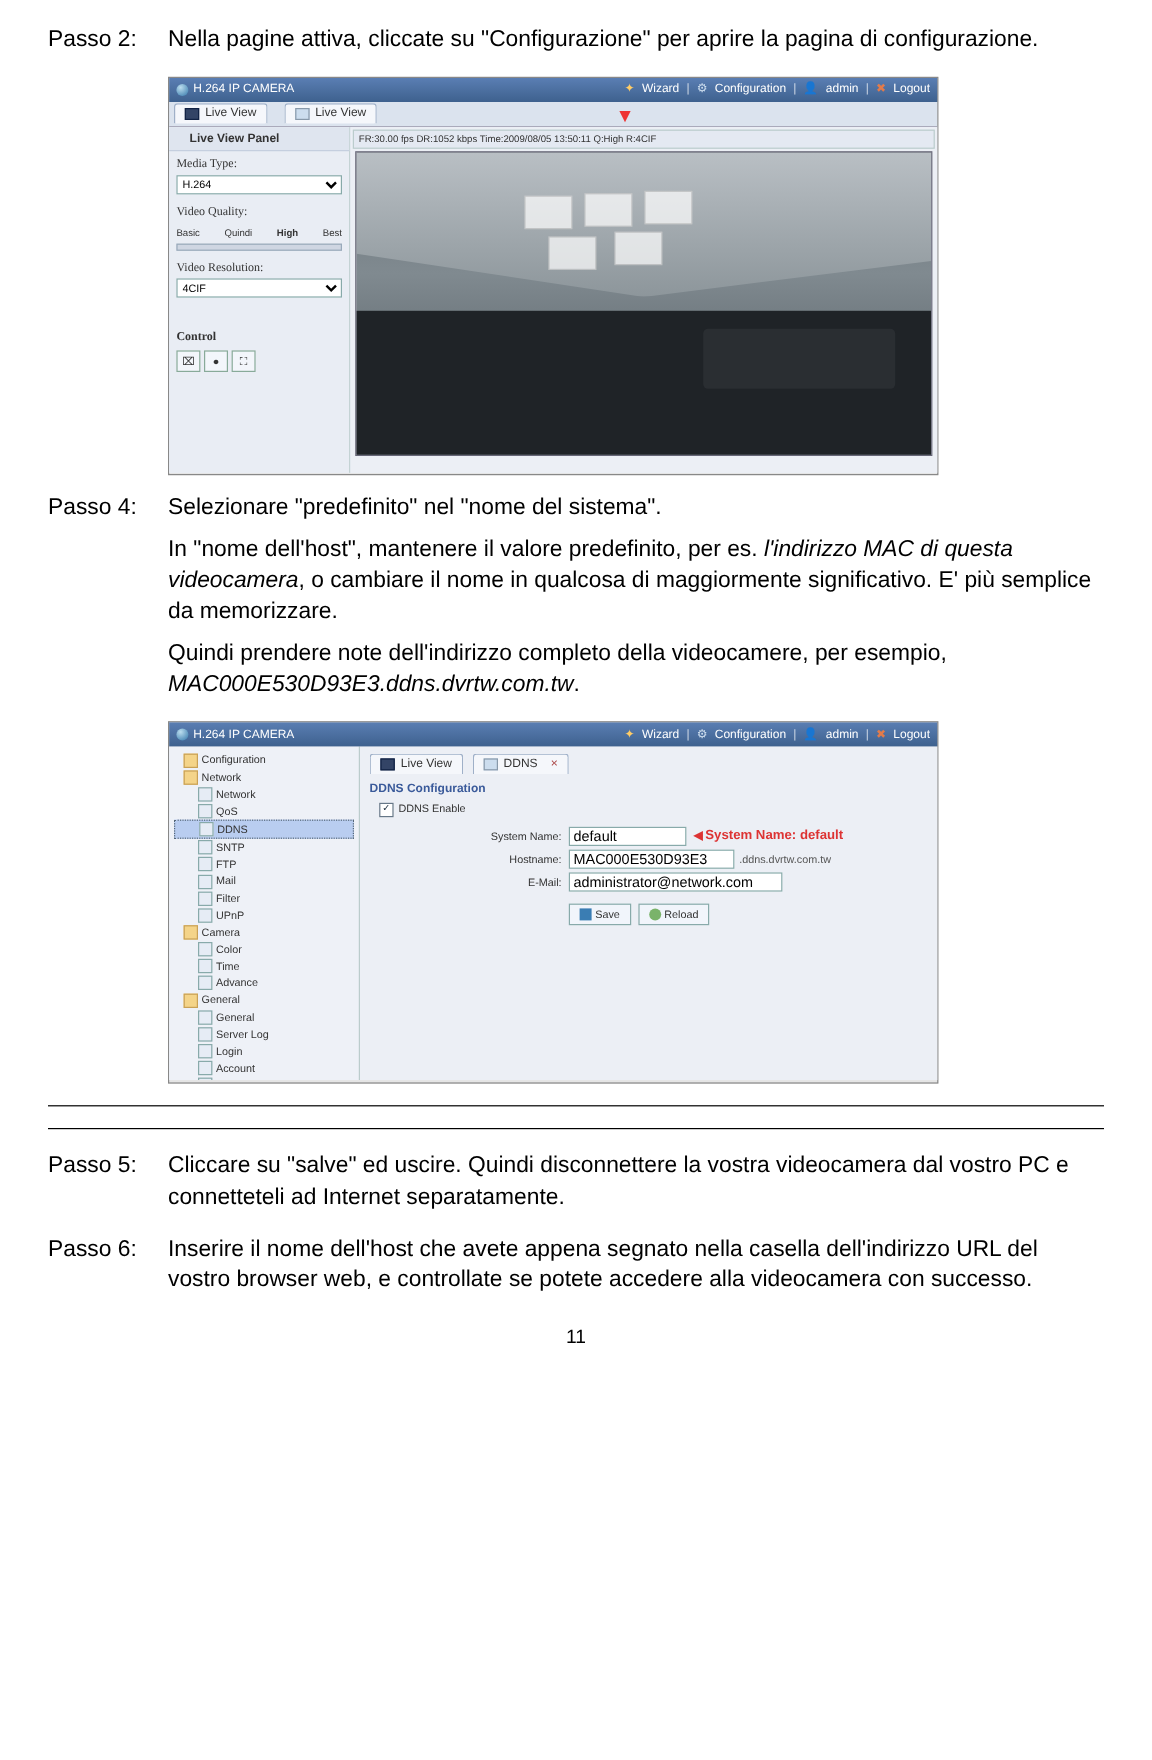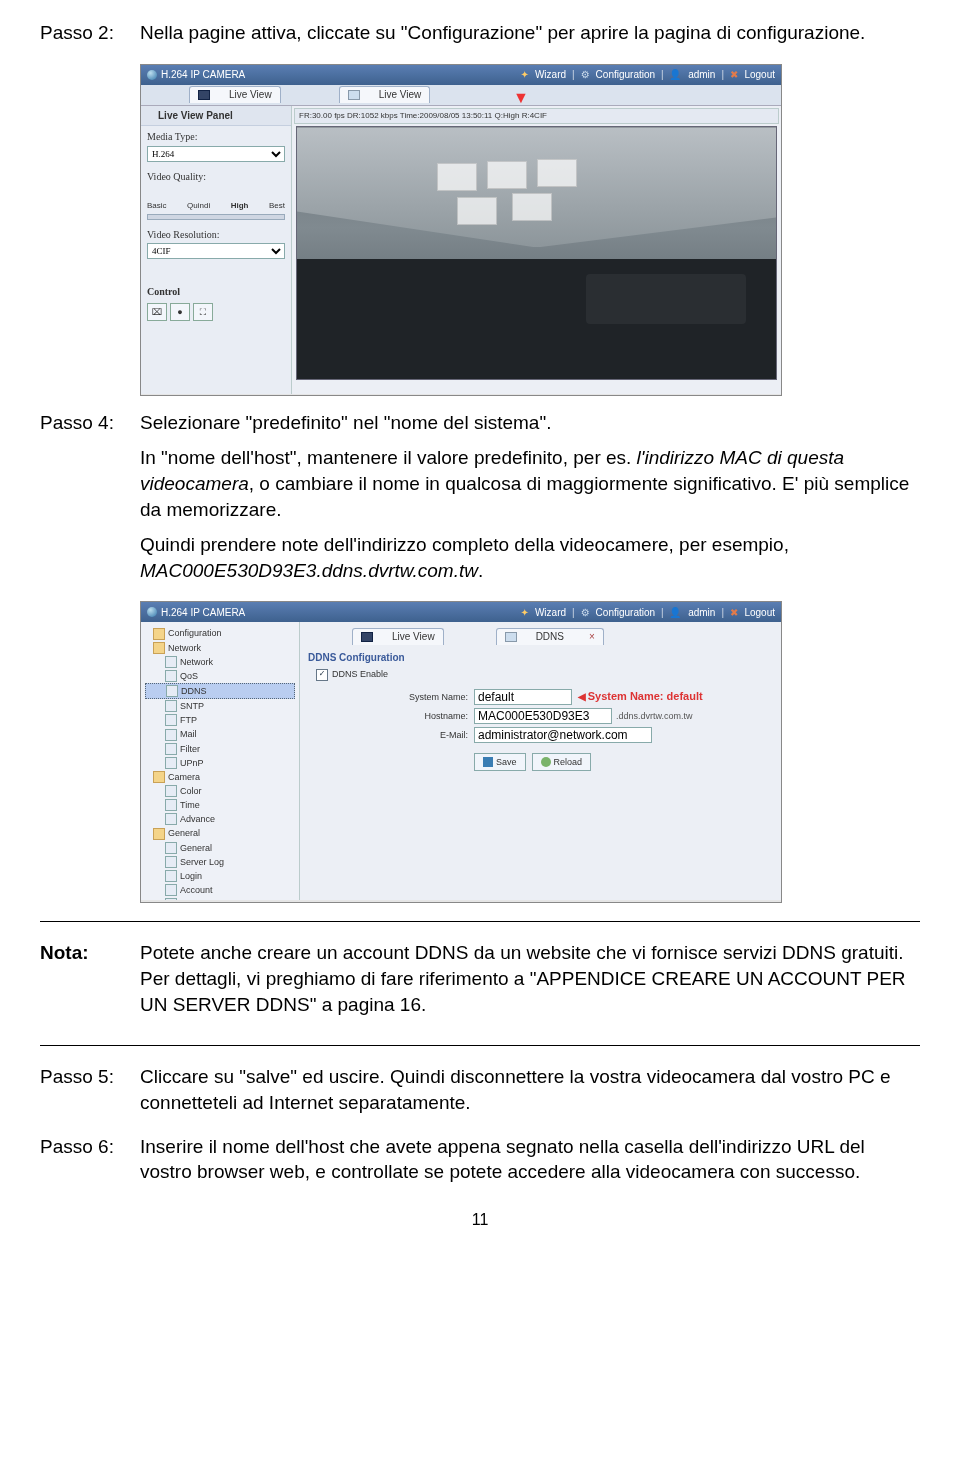--- a/index.html
+++ b/index.html
@@ -15,28 +15,28 @@
   .big-bold{font-weight:bold;}
   .page-num{text-align:center;font-size:16px;margin-top:14px;}
   
   .shot{border:1px solid #888;background:#e5e5e5;font-family:Tahoma,Arial,sans-serif;font-size:10px;color:#333;margin:6px 0 14px 100px;position:relative;}
   .shot1{width:640px;height:330px;}
   .navbar{background:linear-gradient(#5a7eb3,#3e618e);height:20px;display:flex;align-items:center;color:#fff;font-size:10px;padding:0 6px;position:relative;}
   .navbar .title{display:flex;align-items:center;gap:4px;}
   .navbar .right{position:absolute;right:6px;top:0;height:20px;display:flex;align-items:center;gap:6px;}
   .navbar .sep{opacity:.7;}
   .tabs{background:#dbe3ee;height:20px;display:flex;align-items:center;padding:0 4px;border-bottom:1px solid #aab;}
-  .tab{background:#f5f7fb;border:1px solid #9fb0c8;border-bottom:none;border-radius:3px 3px 0 0;padding:1px 8px;margin-right:4px;display:flex;align-items:center;gap:19px;margin-left:44px;}
+  .tab{background:#f5f7fb;border:1px solid #9fb0c8;border-bottom:none;border-radius:3px 3px 0 0;padding:1px 8px;margin-right:4px;display:flex;align-items:center;gap:5px;}
   .workarea{display:flex;height:288px;background:#eceff5;}
   .panel{width:150px;background:#e9edf4;border-right:1px solid #bcc;}
   .panel h4{font-size:10px;font-weight:bold;margin:0;padding:3px 17px;background:#dfe5ef;border-bottom:1px solid #c5cfdf;}
   .panel .grp{padding:4px 6px;}
   .panel label{display:block;font-size:10px;margin-bottom:2px;font-family:Liberation Serif, serif;}
-  .panel select{width:100%;font-size:9px;border:1px solid #8aa;background:#fff;height:16px;font-family:Liberation Serif, serif;}
-  .quality-row{display:flex;justify-content:space-between;font-size:8px;margin-top:18px;}
+  .panel select{width:100%;font-size:9px;border:1px solid #8aa;background:#fff;height:16px;}
+  .quality-row{display:flex;justify-content:space-between;font-size:8px;margin-top:7px;}
   .quality-slider{height:4px;background:#cfd6e2;border:1px solid #9ab;margin-top:2px;}
   .control-icons{display:flex;gap:3px;margin-top:4px;}
   .control-icons span{width:18px;height:16px;border:1px solid #8a9;background:#f3f6fb;display:flex;align-items:center;justify-content:center;font-size:9px;}
   .videoarea{flex:1;background:#eceff5;position:relative;}
   .statusbar{background:#e4e9f2;border:1px solid #bcc;font-size:8px;padding:2px 4px;margin:2px;}
   .videoframe{margin:0 4px 4px 4px;height:252px;background:linear-gradient(#6a7278,#808a90 40%,#4a5258);border:1px solid #667;position:relative;overflow:hidden;}
   .ceiling{position:absolute;top:0;left:0;right:0;height:120px;background:linear-gradient(#b9bfc4,#8d969b);clip-path:polygon(0 0,100% 0,100% 75%,50% 100%,0 70%);}
   .ceiling .tile{position:absolute;width:38px;height:26px;background:rgba(255,255,255,.7);border:1px solid rgba(0,0,0,.15);}
   .office-dark{position:absolute;bottom:0;left:0;right:0;height:120px;background:#1f2327;}
   .printer{position:absolute;right:30px;bottom:55px;width:160px;height:50px;background:#2a2e32;border-radius:4px;}
@@ -323,26 +323,20 @@
           <span class="btn">
               <span class="ic-reload"></span>
               <span>Reload</span>
             </span>
         </div>
       </div>
     </div>
   </div>
 
   <hr class="note-sep">
-  <div class="note-row">
-    <div class="note-label">Nota:</div>
-    <div class="step-body">
-        <p>Potete anche creare un account DDNS da un website che vi fornisce servizi DDNS gratuiti. Per dettagli, vi preghiamo di fare riferimento a "APPENDICE CREARE UN ACCOUNT PER UN SERVER DDNS" a pagina 16.</p>
-      </div>
-  </div>
   <hr class="note-sep">
 
   <div class="step">
     <div class="step-label">Passo 5:</div>
     <div class="step-body">
         <p>Cliccare su "salve" ed uscire. Quindi disconnettere la vostra videocamera dal vostro PC e connetteteli ad Internet separatamente.</p>
       </div>
   </div>
 
   <div class="step">

